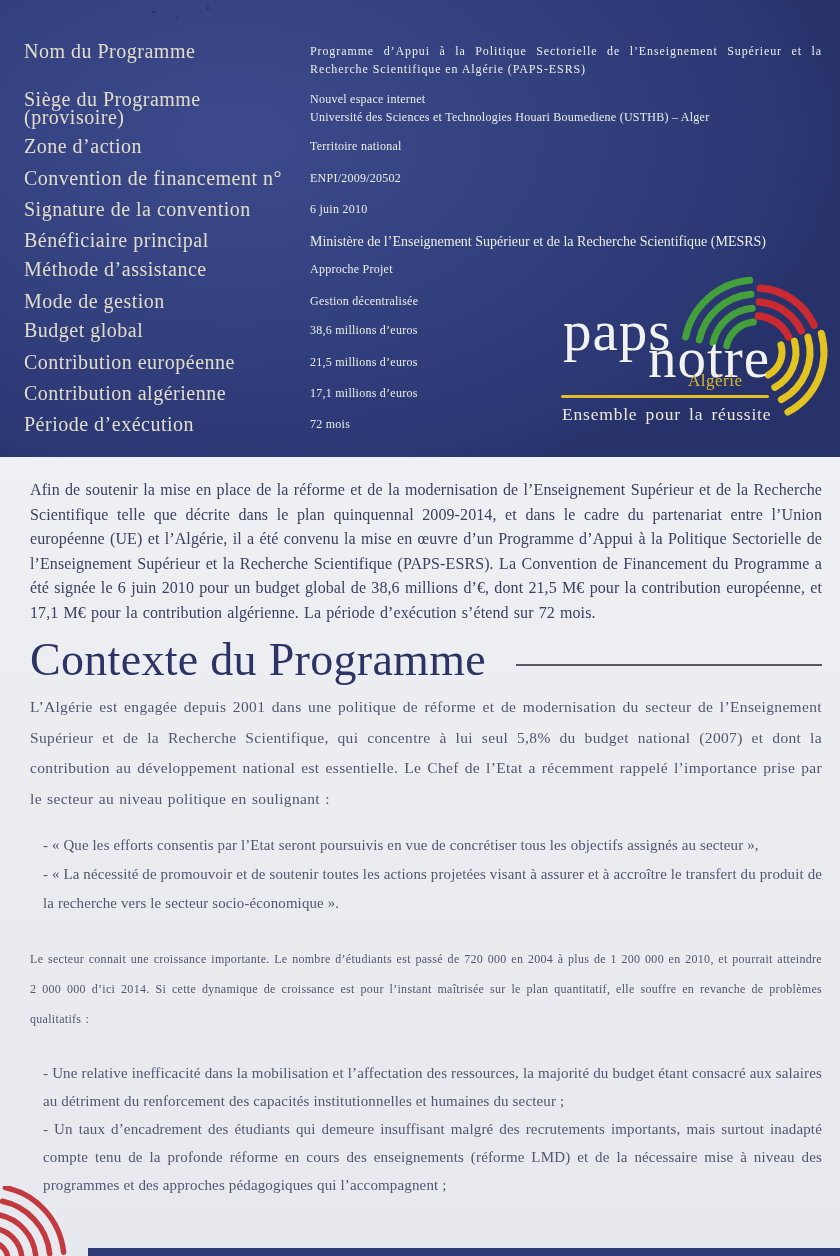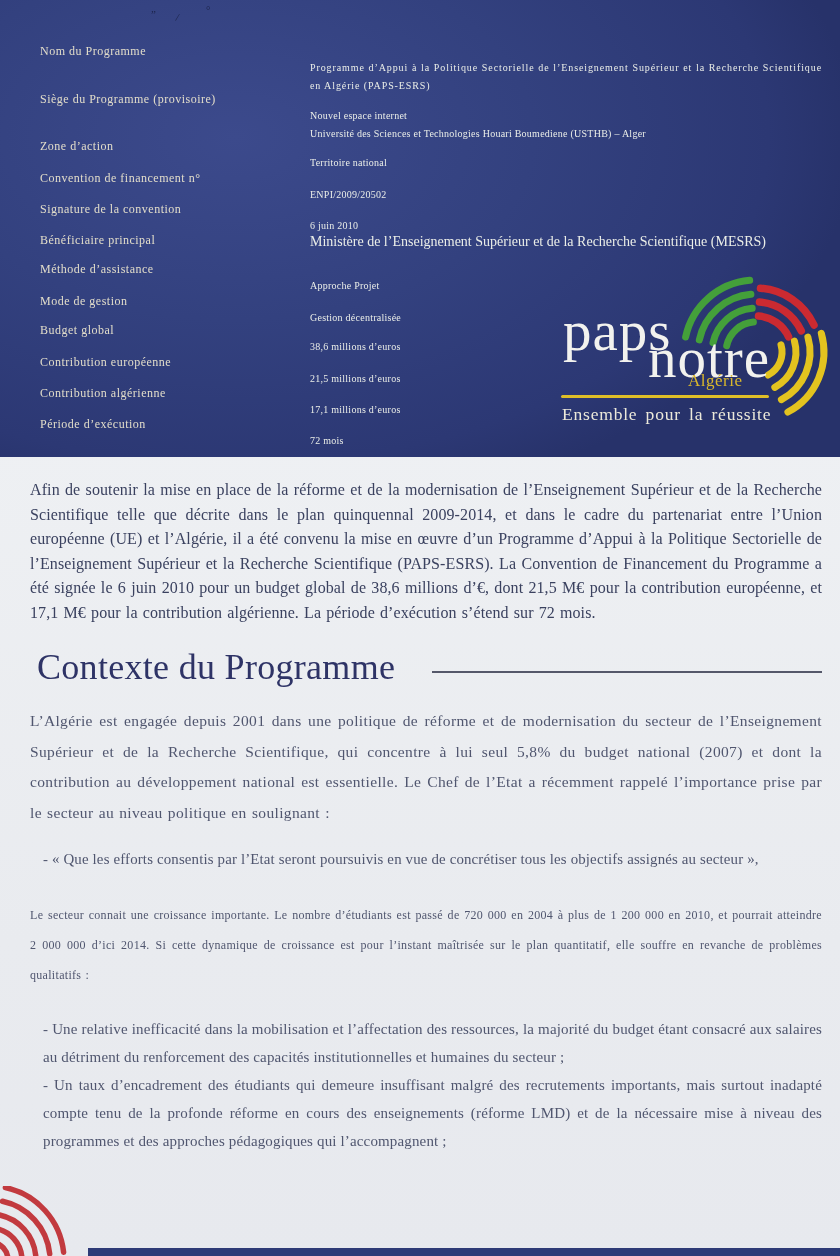--- a/index.html
+++ b/index.html
@@ -8,26 +8,26 @@
     background:linear-gradient(180deg,#f3f4f7 0%,#eef0f3 35%,#e9ebef 75%,#e7e9ee 100%);
     font-family:"Liberation Serif","DejaVu Serif",serif;
   }
   
   .header{
     position:absolute;left:0;top:0;width:840px;height:457px;
     background:radial-gradient(ellipse 620px 380px at 28% 30%,#3c4a8c 0%,#33417f 48%,#2c3874 86%,#27326a 100%);
   }
   .hrow{position:absolute;left:0;width:840px;}
   .hlabel{
-    position:absolute;left:40px;top:0;width:265px;
-    color:#e2ddca;font-size:12px;letter-spacing:.5px;line-height:18px;
+    position:absolute;left:24px;top:0;width:265px;
+    color:#e2ddca;font-size:20px;letter-spacing:.5px;line-height:18px;
   }
   .hvalue{
-    position:absolute;left:310px;top:17px;
-    color:#ebeee8;font-size:10px;letter-spacing:.25px;line-height:17.5px;
+    position:absolute;left:310px;top:1px;
+    color:#ebeee8;font-size:12px;letter-spacing:.25px;line-height:17.5px;
   }
   .hvalue.justify{width:512px;text-align:justify;letter-spacing:.9px;}
   .hvalue.small{font-size:14px;letter-spacing:0;top:2px;}
   .speck{position:absolute;color:#151b3a;opacity:.8;font-size:11px;}
   
   .logo-word{position:absolute;color:#f2f2ee;line-height:1;letter-spacing:1px;}
   .logo-paps{left:563px;top:302px;font-size:57px;}
   .logo-esrs{left:648px;top:329px;font-size:57px;}
   .logo-country{position:absolute;left:688px;top:371px;color:#d9b72c;font-size:17px;letter-spacing:.5px;}
   .logo-rule{position:absolute;left:561px;top:395px;width:208px;height:2.5px;background:#dfbe27;border-radius:2px;}
@@ -36,21 +36,21 @@
   
   .bodytext{position:absolute;left:0;top:457px;width:840px;}
   .inner{padding:21px 18px 0 30px;}
   p{margin:0;text-align:justify;}
   .intro{
     color:#3a415f;font-size:16px;line-height:24.5px;letter-spacing:.1px;word-spacing:1px;
     margin-bottom:15px;
   }
   .headrow{display:flex;align-items:center;margin:4px 0 12px 0;}
   .h1{
-    color:#2e3366;font-size:36px;line-height:40px;font-weight:normal;letter-spacing:.3px;margin:7px;
+    color:#2e3366;font-size:46px;line-height:40px;font-weight:normal;letter-spacing:.3px;margin:0;
     white-space:nowrap;
   }
   .headline-rule{flex:1;height:2px;background:#55586a;margin-left:30px;margin-top:10px;}
   .ctx{color:#50566f;font-size:15.5px;line-height:30.5px;letter-spacing:.35px;word-spacing:1px;margin-bottom:17px;}
   .quotes{margin:0 0 26px 13px;}
   .quotes p{color:#50566f;font-size:14.9px;line-height:29px;letter-spacing:.15px;}
   .growth{color:#50566f;font-size:12px;line-height:30px;letter-spacing:.3px;word-spacing:1px;margin-bottom:25px;}
   .issues{margin:0 0 0 13px;}
   .issues p{color:#50566f;font-size:15px;line-height:28px;letter-spacing:.15px;}
   
@@ -168,20 +168,21 @@
 
       <div class="headrow">
         <h1 class="h1">Contexte du Programme</h1>
         <div class="headline-rule"></div>
       </div>
 
       <p class="ctx">L’Algérie est engagée depuis 2001 dans une politique de réforme et de modernisation du secteur de l’Enseignement Supérieur et de la Recherche Scientifique, qui concentre à lui seul 5,8% du budget national (2007) et dont la contribution au développement national est essentielle. Le Chef de l’Etat a récemment rappelé l’importance prise par le secteur au niveau politique en soulignant :</p>
 
       <div class="quotes">
         <p>- « Que les efforts consentis par l’Etat seront poursuivis en vue de concrétiser tous les objectifs assignés au secteur »,</p>
+        <p>- « La nécessité de promouvoir et de soutenir toutes les actions projetées visant à assurer et à accroître le transfert du produit de la recherche vers le secteur socio-économique ».</p>
       </div>
 
       <p class="growth">Le secteur connait une croissance importante. Le nombre d’étudiants est passé de 720 000 en 2004 à plus de 1 200 000 en 2010, et pourrait atteindre 2 000 000 d’ici 2014. Si cette dynamique de croissance est pour l’instant maîtrisée sur le plan quantitatif, elle souffre en revanche de problèmes qualitatifs :</p>
 
       <div class="issues">
         <p>- Une relative inefficacité dans la mobilisation et l’affectation des ressources, la majorité du budget étant consacré aux salaires au détriment du renforcement des capacités institutionnelles et humaines du secteur ;</p>
         <p>- Un taux d’encadrement des étudiants qui demeure insuffisant malgré des recrutements importants, mais surtout inadapté compte tenu de la profonde réforme en cours des enseignements (réforme LMD) et de la nécessaire mise à niveau des programmes et des approches pédagogiques qui l’accompagnent ;</p>
 
       </div>
 

